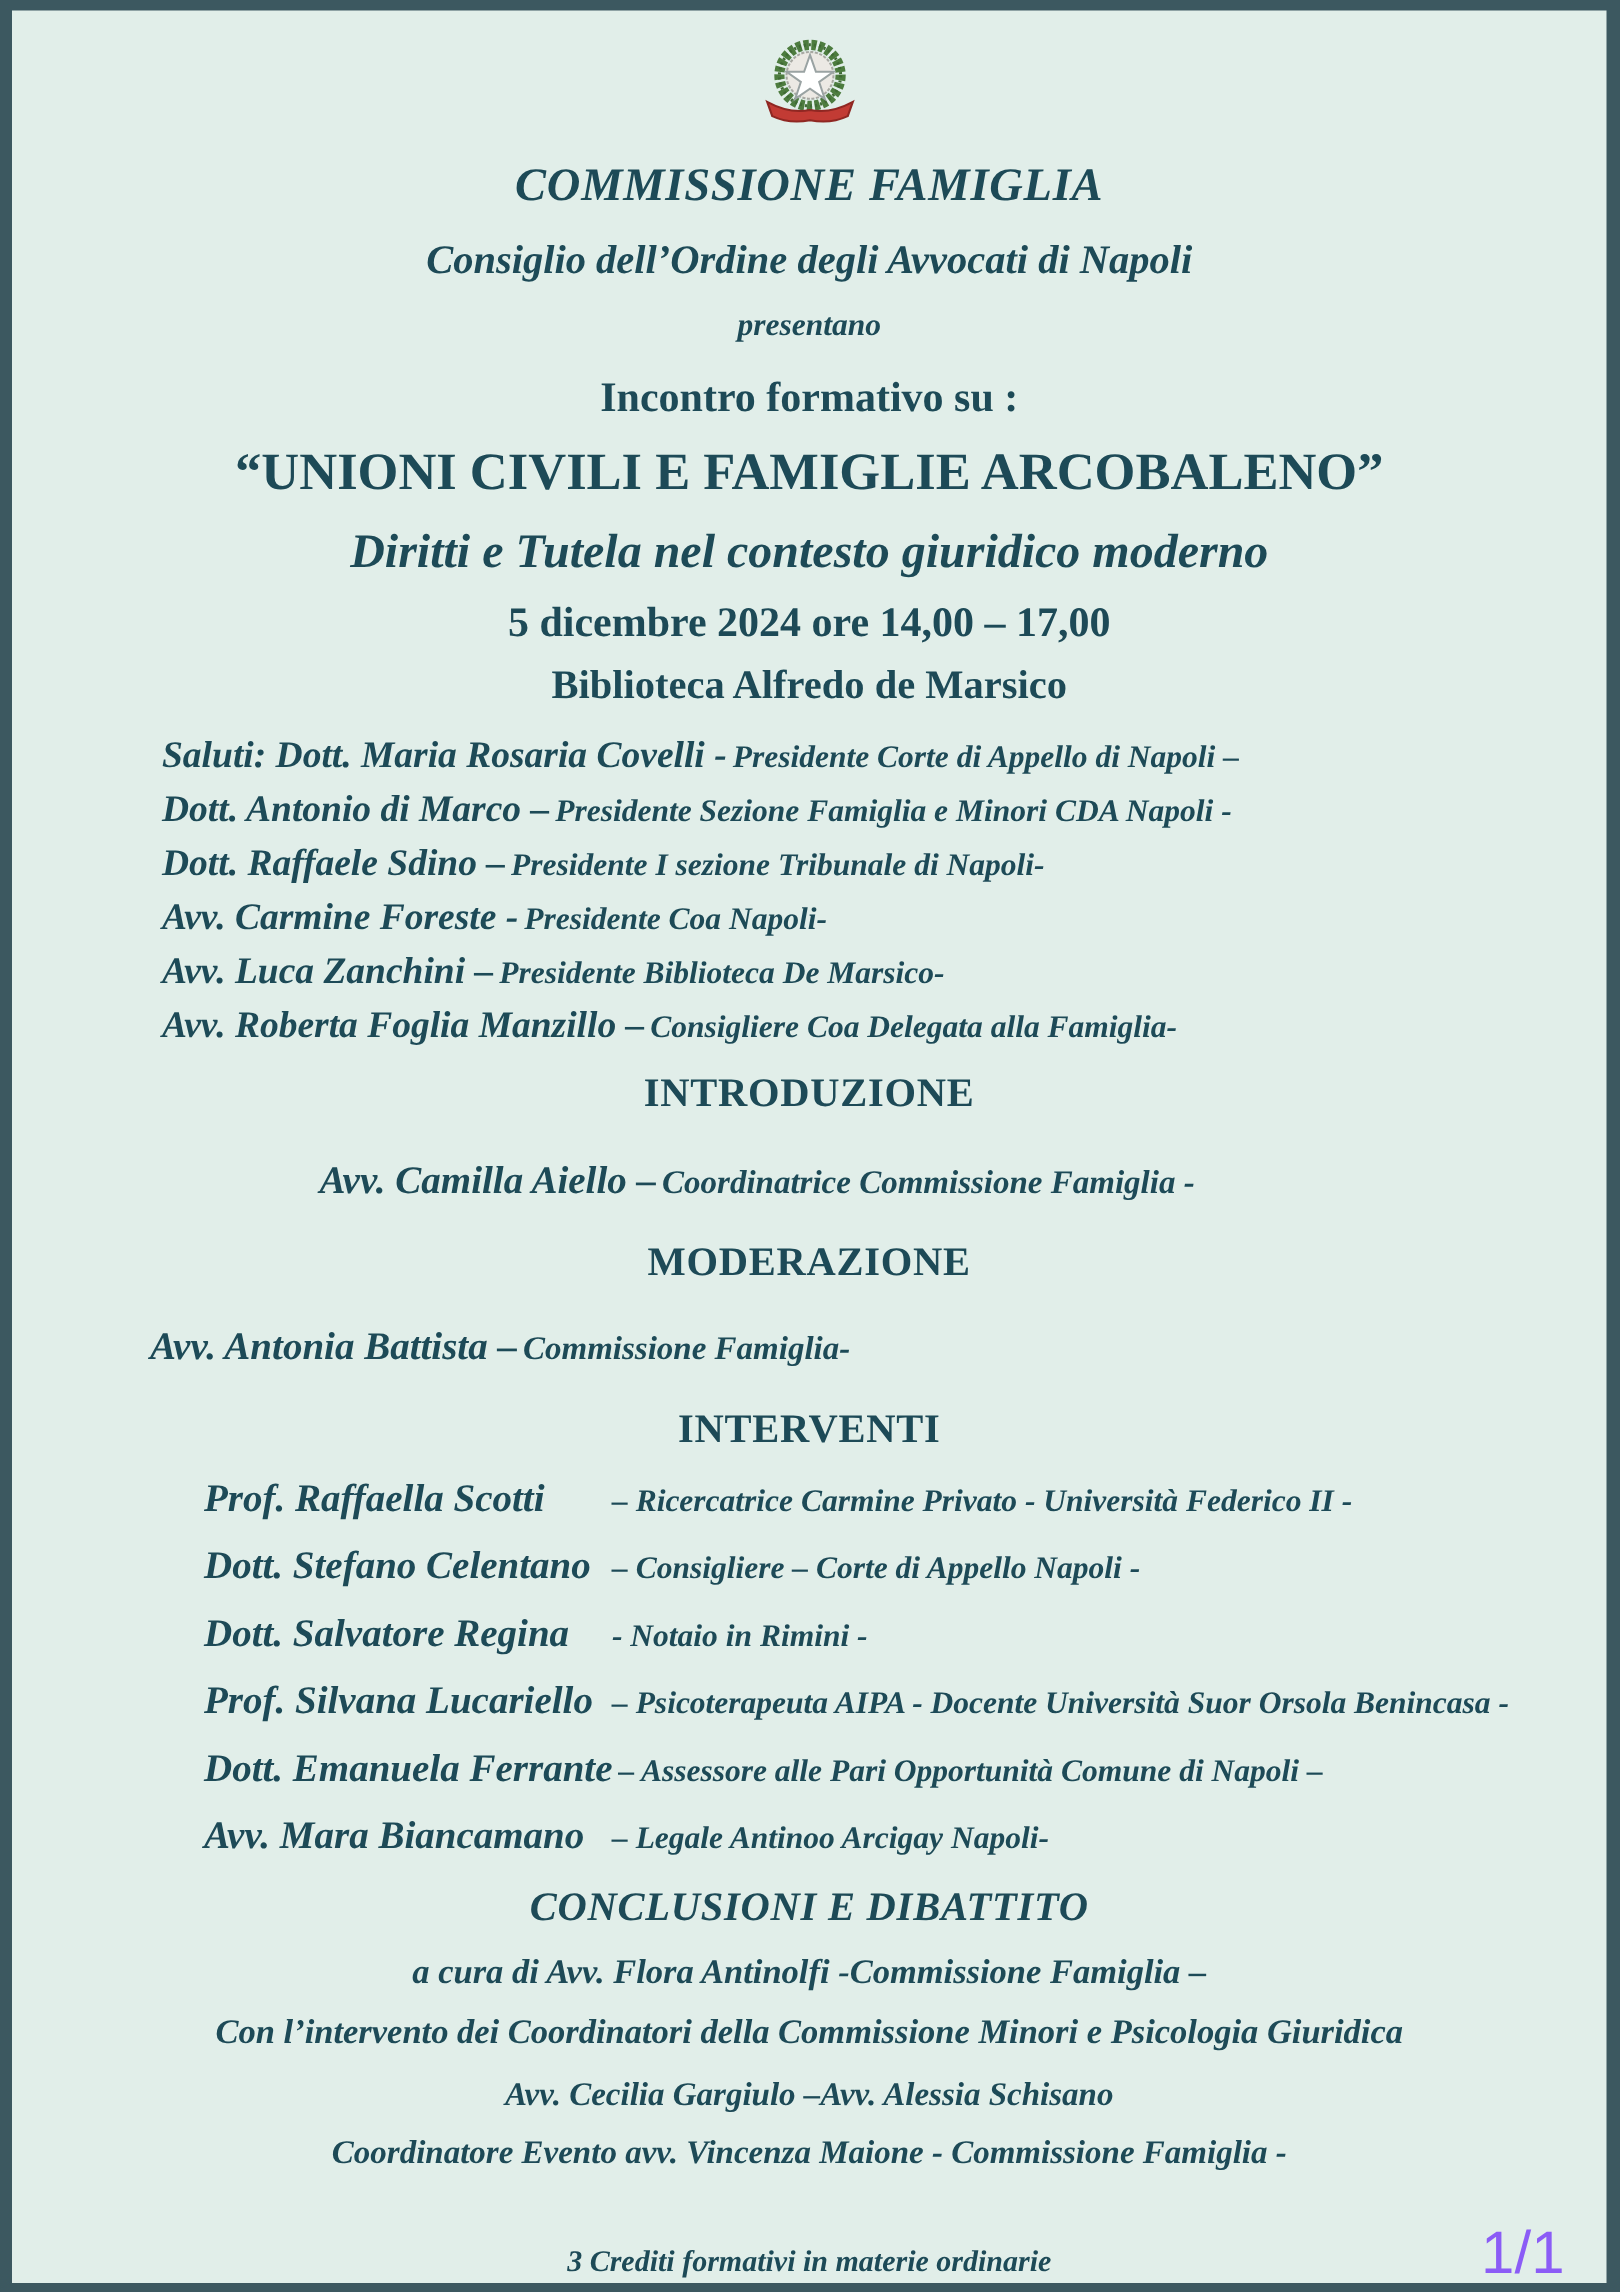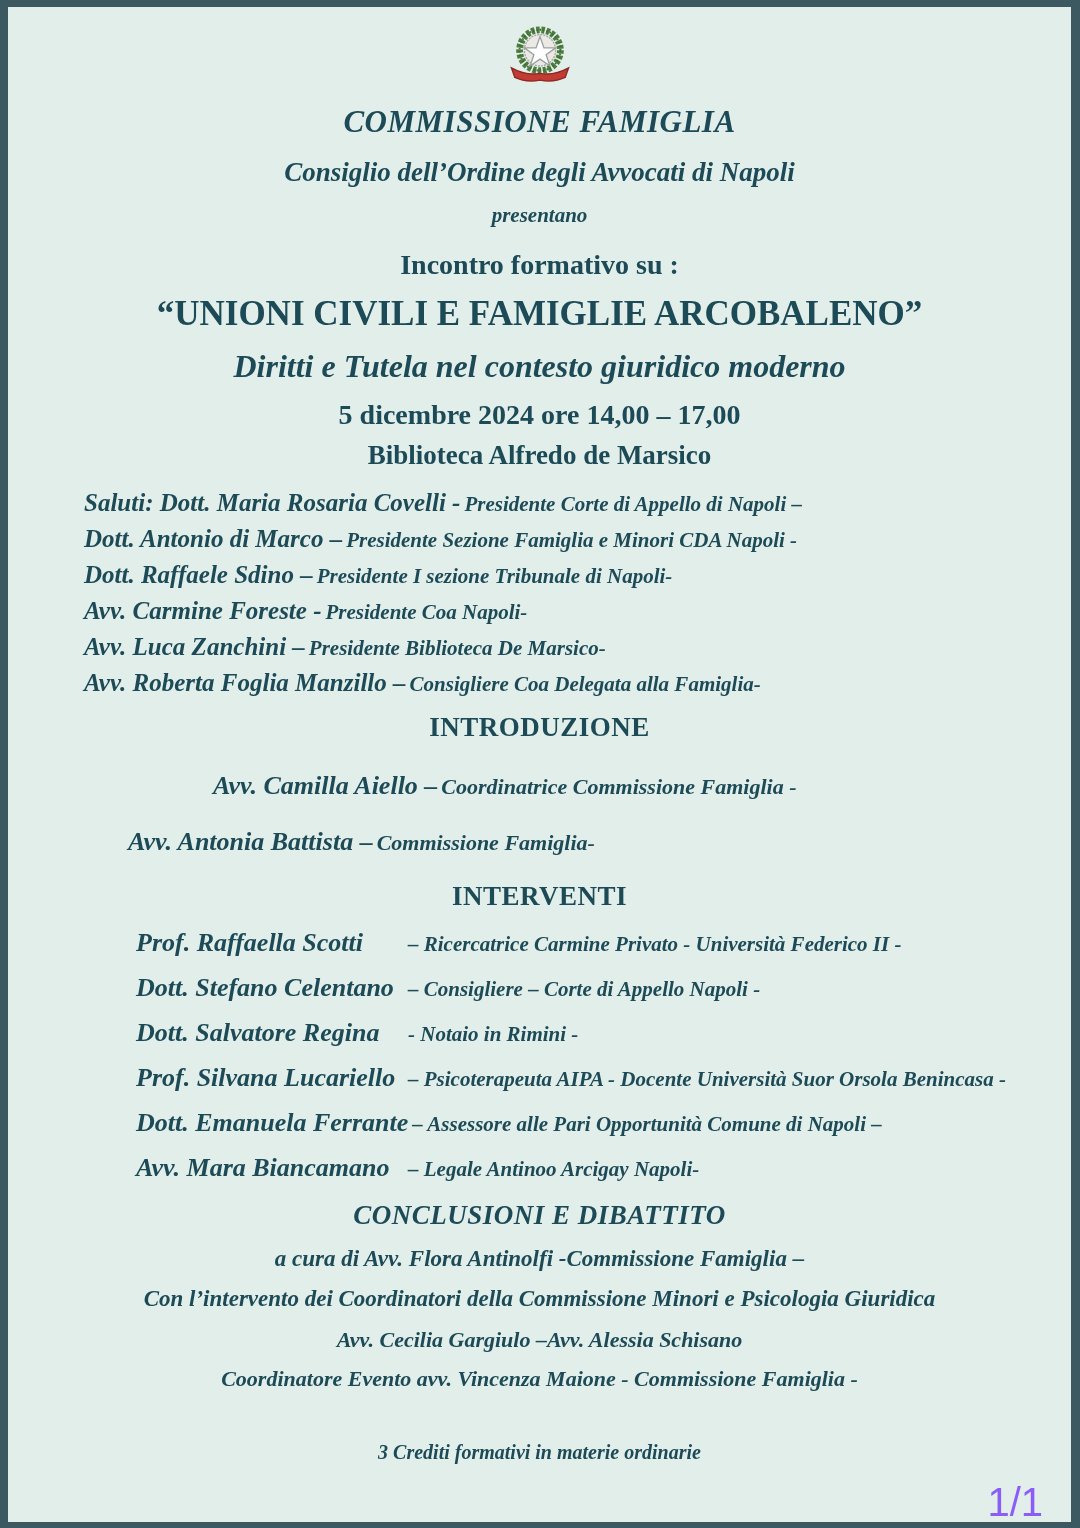--- a/index.html
+++ b/index.html
@@ -19,29 +19,29 @@
   .center{text-align:center;}
   .emblem-wrap{padding-top:16px;display:flex;justify-content:center;}
   .org-line{margin-top:16px;font-size:27px;font-weight:bold;font-style:italic;line-height:1.2;}
   .commission-line{margin-top:12px;font-size:31px;font-weight:bold;font-style:italic;line-height:1.2;letter-spacing:.5px;}
   .presents-line{margin-top:14px;font-size:21px;font-weight:bold;font-style:italic;}
   .intro-line{margin-top:20px;font-size:28px;font-weight:bold;line-height:1.2;}
   .event-title{margin-top:12px;font-size:35px;font-weight:bold;line-height:1.2;white-space:nowrap;}
   .event-subtitle{margin-top:12px;font-size:32px;font-weight:bold;font-style:italic;line-height:1.2;}
   .event-date{margin-top:12px;font-size:28px;font-weight:bold;line-height:1.2;}
   .event-venue{margin-top:8px;font-size:27px;font-weight:bold;line-height:1.2;}
-  .saluti{margin-top:14px;padding-left:76px;padding-right:60px;}
+  .saluti{margin-top:14px;padding-left:100px;padding-right:60px;}
   .saluti-line{line-height:33px;white-space:nowrap;font-weight:bold;font-style:italic;}
   .person-name{font-size:25px;}
   .person-role{font-size:21px;}
   .section-heading{margin-top:24px;font-size:27px;font-weight:bold;letter-spacing:.5px;}
   .section-heading.first{margin-top:10px;}
   .section-heading.italic{font-style:italic;margin-top:2px;}
   .single-speaker{margin-top:28px;padding-left:205px;font-weight:bold;font-style:italic;white-space:nowrap;}
-  .single-speaker.moder{margin-top:26px;padding-left:120px;}
+  .single-speaker.moder{margin-top:26px;padding-left:92px;}
   .single-speaker .person-name{font-size:26px;}
   .single-speaker .person-role{font-size:22px;}
   .speakers{margin-top:16px;padding-left:128px;padding-right:30px;}
   .speaker-line{height:45px;white-space:nowrap;font-weight:bold;font-style:italic;}
   .speaker-name{display:inline-block;min-width:268px;font-size:26px;}
   .speaker-role{font-size:21px;}
   .concl-line{margin-top:14px;font-size:23px;font-weight:bold;font-style:italic;line-height:1.2;}
   .concl-line.l2{margin-top:13px;}
   .concl-line.l3{font-size:22px;margin-top:14px;}
   .concl-line.l4{font-size:22px;margin-top:13px;}
@@ -105,20 +105,21 @@
       <span class="person-role">Consigliere Coa Delegata alla Famiglia-</span>
     </div>
   </div>
 
   <div class="center section-heading first">INTRODUZIONE</div>
   <div class="single-speaker">
     <span class="person-name">Avv. Camilla Aiello –</span>
     <span class="person-role">Coordinatrice Commissione Famiglia -</span>
   </div>
 
+  <div class="center section-heading">MODERAZIONE</div>
   <div class="single-speaker moder">
     <span class="person-name">Avv. Antonia Battista –</span>
     <span class="person-role">Commissione Famiglia-</span>
   </div>
 
   <div class="center section-heading">INTERVENTI</div>
   <div class="speakers">
     <div class="speaker-line">
       <span class="speaker-name">Prof. Raffaella Scotti</span>
       <span class="speaker-role">– Ricercatrice  Carmine Privato - Università Federico II -</span>

